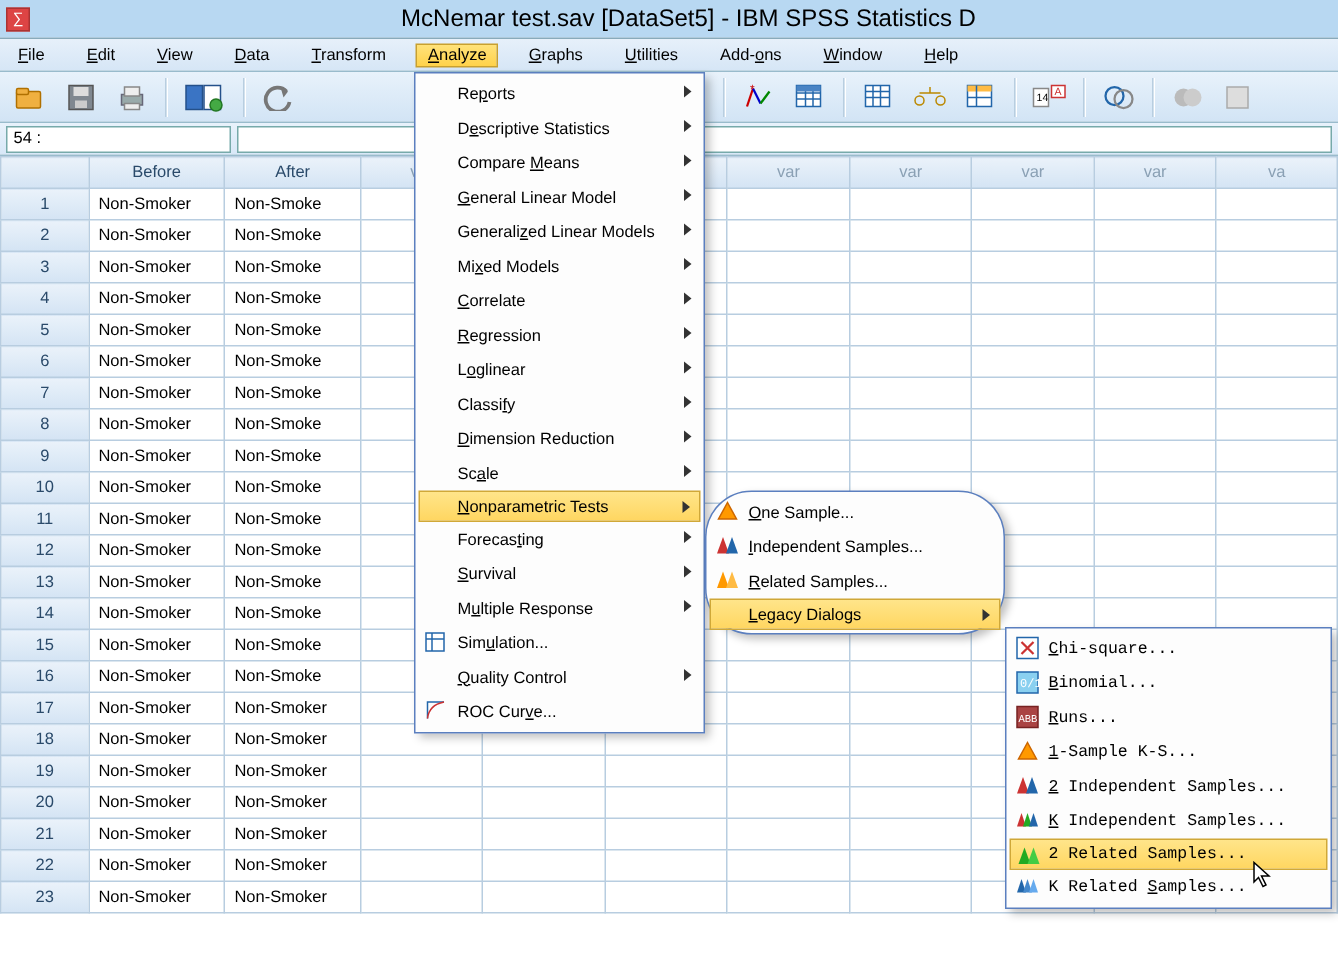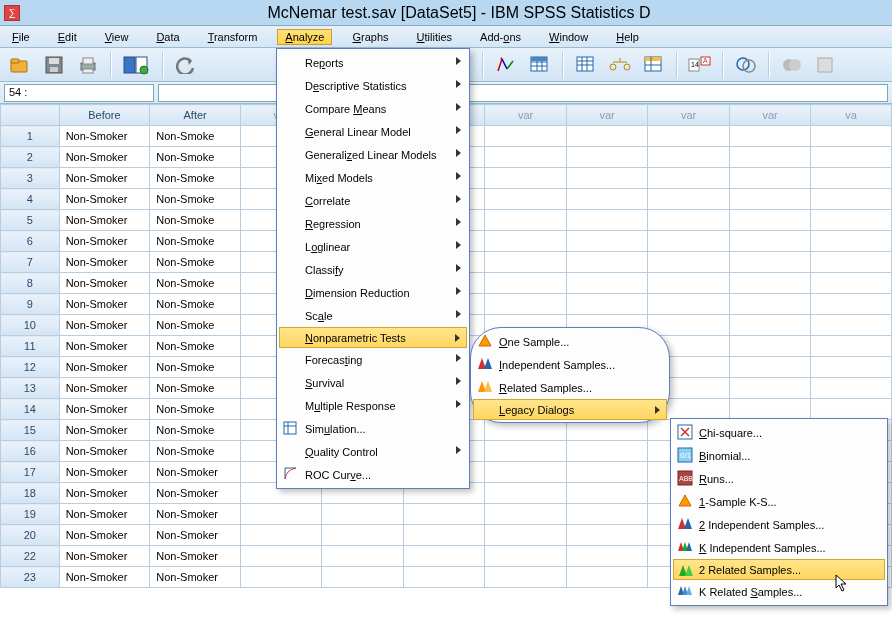--- a/index.html
+++ b/index.html
@@ -470,20 +470,33 @@
           <td></td>
           <td></td>
           <td></td>
           <td></td>
           <td></td>
           <td></td>
           <td></td>
           <td></td>
         </tr>
         <tr>
+          <th>21</th>
+          <td>Non-Smoker</td>
+          <td>Non-Smoker</td>
+          <td></td>
+          <td></td>
+          <td></td>
+          <td></td>
+          <td></td>
+          <td></td>
+          <td></td>
+          <td></td>
+        </tr>
+        <tr>
           <th>22</th>
           <td>Non-Smoker</td>
           <td>Non-Smoker</td>
           <td></td>
           <td></td>
           <td></td>
           <td></td>
           <td></td>
           <td></td>
           <td></td>
@@ -612,21 +625,21 @@
           <path d="M11 2 L15 13 L7 13 Z" fill="#fb4"></path>
         </svg></span>
       <span><span class="ul">R</span>elated Samples...</span>
     </div>
   <div class="row hl">
       <span><span class="ul">L</span>egacy Dialogs</span>
       <span class="arrow"></span>
     </div>
 </div>
 
-<div class="menu" style="left:637px;top:418px;width:218px;">
+<div class="menu" style="left:637px;top:418px;width:218px;font-family:Liberation Mono, monospace;">
   <div class="row">
       <span class="icon"><svg width="16" height="16">
           <rect x="1" y="1" width="14" height="14" fill="#fff" stroke="#26a"></rect>
           <path d="M4 4 L12 12 M12 4 L4 12" stroke="#c33" stroke-width="1.5"></path>
         </svg></span>
       <span><span class="ul">C</span>hi-square...</span>
     </div>
   <div class="row">
       <span class="icon"><svg width="16" height="16">
           <rect x="1" y="1" width="14" height="14" fill="#8ad0f0" stroke="#26a"></rect>

